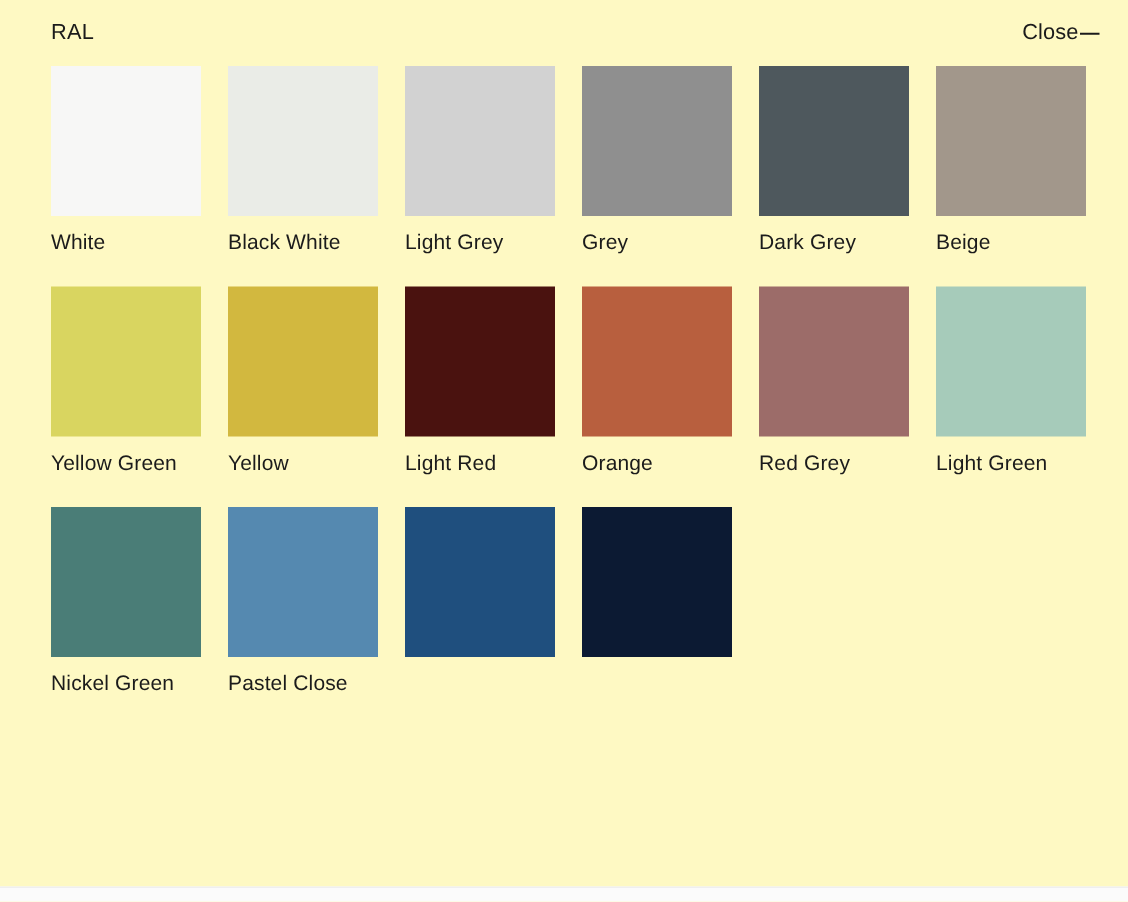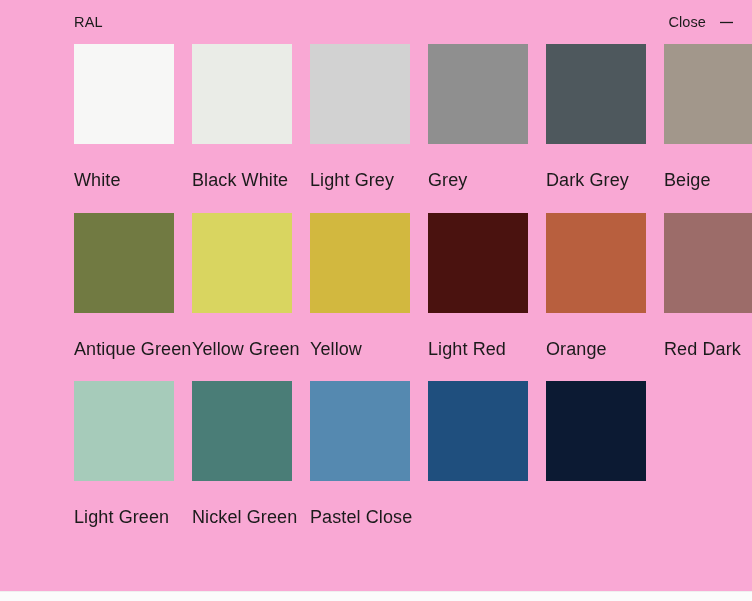--- a/index.html
+++ b/index.html
@@ -13,26 +13,25 @@
     background: #ffffff;
     font-family: "Liberation Sans", sans-serif;
     -webkit-font-smoothing: antialiased;
     overflow: hidden;
     position: relative;
   }
 
   .panel {
     width: 752px;
     height: 601px;
-    background: #f9a8d4;
+    background: #fef9c3;
     position: relative;
     box-sizing: border-box;
     display: flex;
     flex-direction: column;
-    padding-left: 40px;
   }
 
   
   .panel-header {
     height: 44px;
     flex: 0 0 44px;
     display: flex;
     align-items: center;
     justify-content: space-between;
     padding: 0 18px 0 34px;
@@ -44,21 +43,20 @@
     line-height: 1;
     color: #1b1b1b;
     letter-spacing: 0.2px;
     font-weight: 400;
     white-space: nowrap;
   }
 
   .header-right {
     display: flex;
     align-items: center;
-    gap: 13px;
     justify-content: flex-end;
   }
 
   .close-button {
     font-size: 14.5px;
     line-height: 1;
     color: #1b1b1b;
     letter-spacing: 0.1px;
     font-weight: 400;
     cursor: pointer;
@@ -101,22 +99,22 @@
   }
 
   .swatch-chip {
     width: 100px;
     height: 100px;
     box-sizing: border-box;
     display: block;
   }
 
   .swatch-label {
-    margin-top: 26px;
-    font-size: 18px;
+    margin-top: 9px;
+    font-size: 14px;
     line-height: 1.15;
     color: #1b1b1b;
     letter-spacing: 0.1px;
     white-space: nowrap;
   }
 
   
   .panel-footer {
     position: absolute;
     left: 0;
@@ -165,42 +163,38 @@
         </div>
         <div class="swatch-cell">
           <div class="swatch-chip" style="background-color: rgb(78, 88, 93);"></div>
           <div class="swatch-label">Dark Grey</div>
         </div>
         <div class="swatch-cell">
           <div class="swatch-chip" style="background-color: rgb(162, 151, 139);"></div>
           <div class="swatch-label">Beige</div>
         </div>
         <div class="swatch-cell">
-          <div class="swatch-chip" style="background-color: rgb(113, 122, 66);"></div>
-          <div class="swatch-label">Antique Green</div>
-        </div>
-        <div class="swatch-cell">
           <div class="swatch-chip" style="background-color: rgb(217, 213, 96);"></div>
           <div class="swatch-label">Yellow Green</div>
         </div>
         <div class="swatch-cell">
           <div class="swatch-chip" style="background-color: rgb(210, 184, 63);"></div>
           <div class="swatch-label">Yellow</div>
         </div>
         <div class="swatch-cell">
           <div class="swatch-chip" style="background-color: rgb(74, 18, 15);"></div>
           <div class="swatch-label">Light Red</div>
         </div>
         <div class="swatch-cell">
           <div class="swatch-chip" style="background-color: rgb(184, 95, 62);"></div>
           <div class="swatch-label">Orange</div>
         </div>
         <div class="swatch-cell">
           <div class="swatch-chip" style="background-color: rgb(156, 108, 105);"></div>
-          <div class="swatch-label">Red Dark</div>
+          <div class="swatch-label">Red Grey</div>
         </div>
         <div class="swatch-cell">
           <div class="swatch-chip" style="background-color: rgb(166, 203, 186);"></div>
           <div class="swatch-label">Light Green</div>
         </div>
         <div class="swatch-cell">
           <div class="swatch-chip" style="background-color: rgb(74, 125, 119);"></div>
           <div class="swatch-label">Nickel Green</div>
         </div>
         <div class="swatch-cell">

